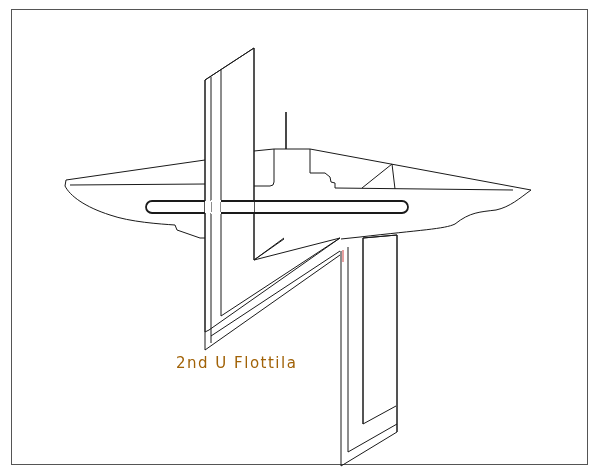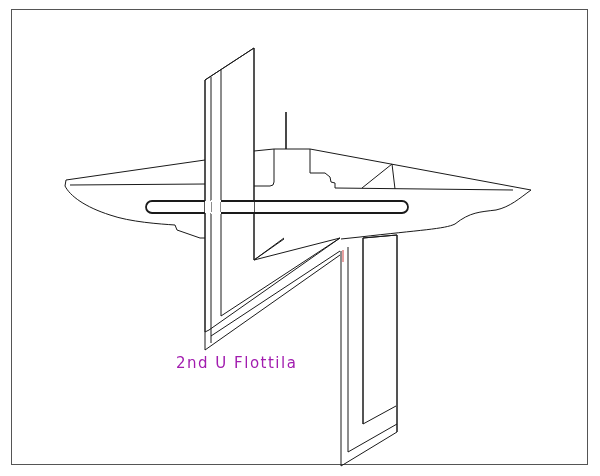--- a/index.html
+++ b/index.html
@@ -5,21 +5,21 @@
   html, body { margin: 0; padding: 0; background: #ffffff; }
   body { width: 600px; height: 476px; position: relative; overflow: hidden; }
   .frame {
     position: absolute; left: 11px; top: 9px; width: 577px; height: 456px;
     border: 1px solid #555555; box-sizing: border-box; background: #ffffff;
   }
   svg.drawing { position: absolute; left: 0; top: 0; }
   .caption {
     position: absolute; left: 176px; top: 354px;
     font-family: "DejaVu Sans", sans-serif; font-size: 15px; letter-spacing: 1.5px;
-    color: #a21caf; font-weight: normal;
+    color: #a16207; font-weight: normal;
   }
 </style>
 </head>
 <body>
 
 <div class="frame"></div>
 
 <svg class="drawing" width="600" height="476" viewBox="0 0 600 476" fill="none" stroke="#1a1a1a" stroke-width="1" stroke-linejoin="miter">
 
   <g>

